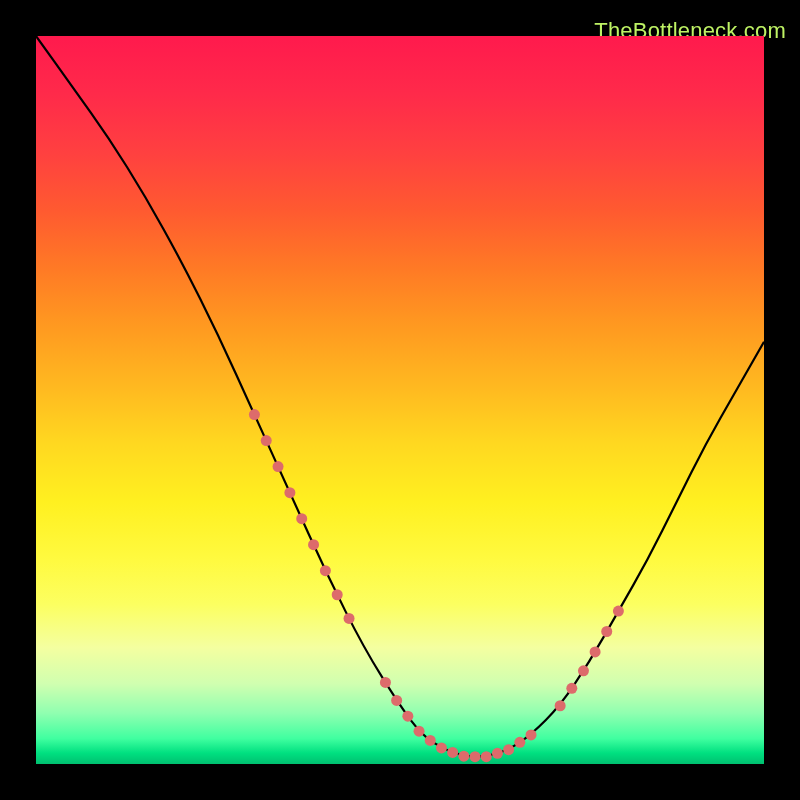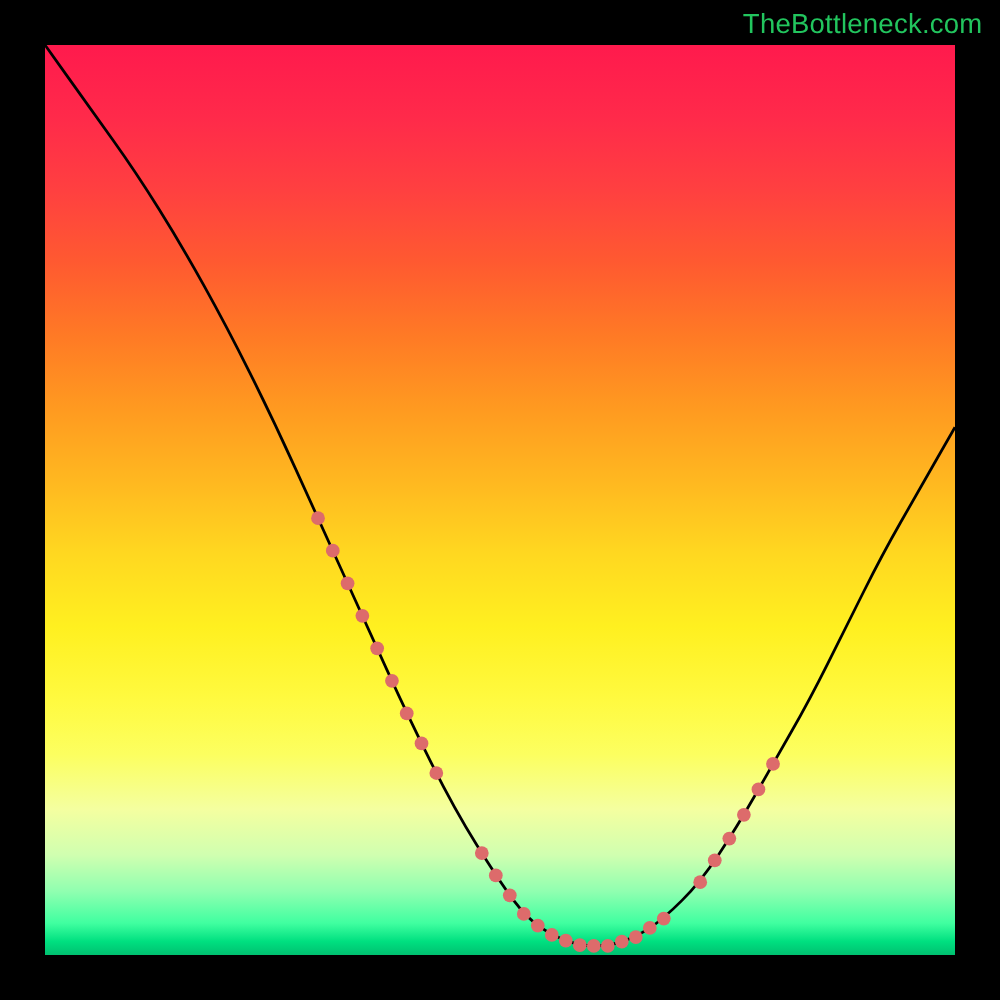--- a/index.html
+++ b/index.html
@@ -38,23 +38,23 @@
       #f4ffa0 84%,
       #d0ffb0 89%,
       #90ffb0 93%,
       #40ffa0 96.5%,
       #00e080 98.5%,
       #00c070 100%
     );
   }
   .watermark {
     position: absolute;
-    top: 6px;
+    top: 18px;
     right: 14px;
-    color: #22c55e;
+    color: #bef264;
     font-size: 22px;
     font-weight: 400;
     letter-spacing: 0.2px;
   }
   svg.curve {
     position: absolute;
     left: 0;
     top: 0;
     width: 728px;
     height: 728px;

